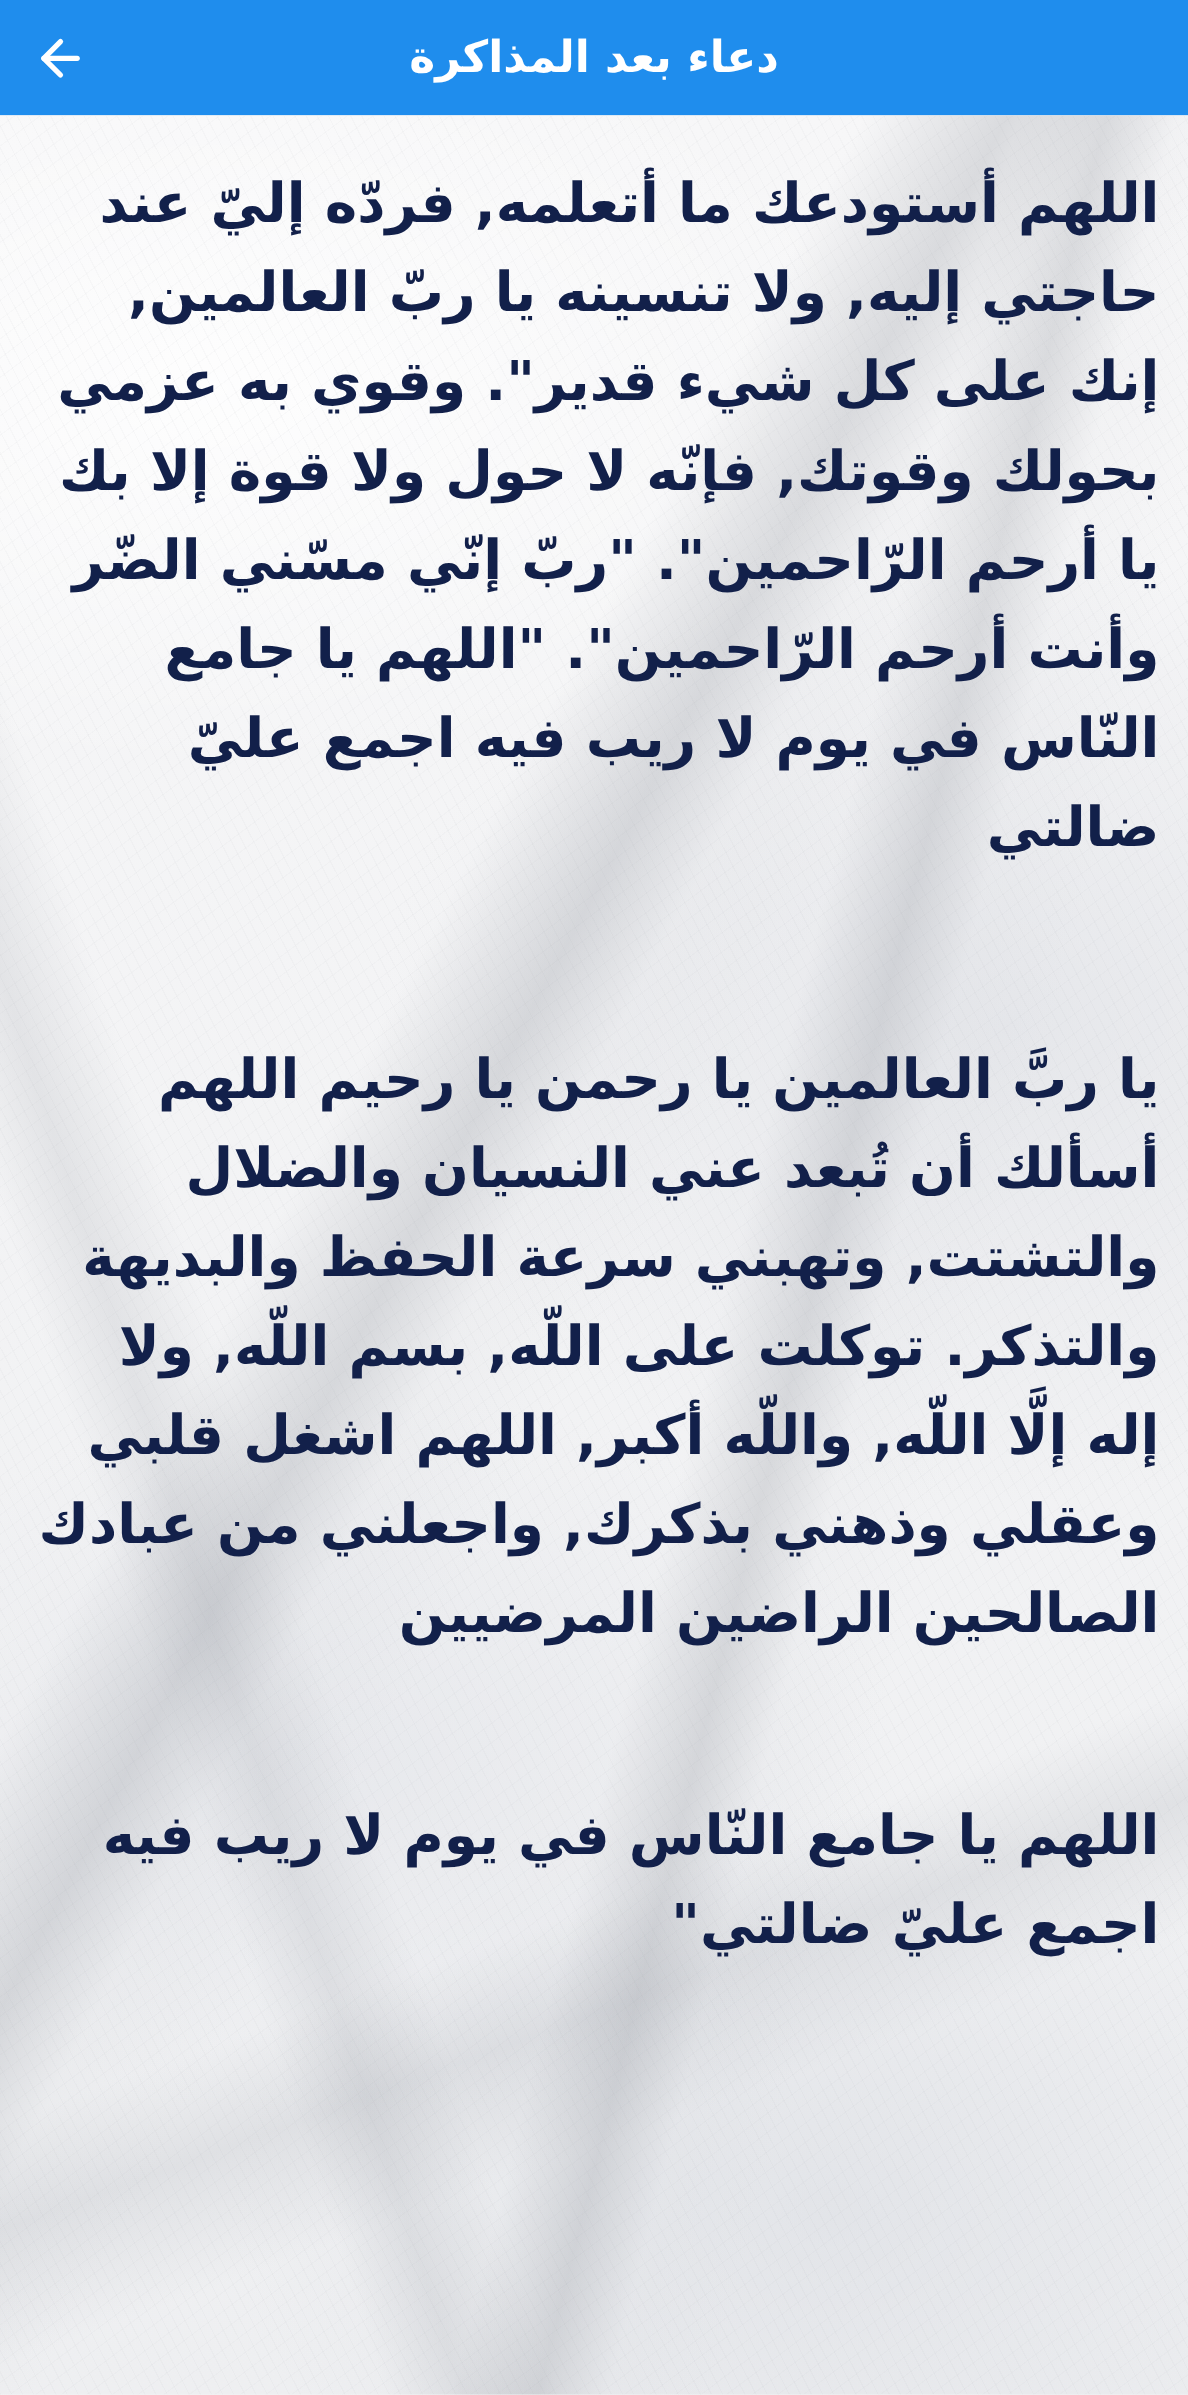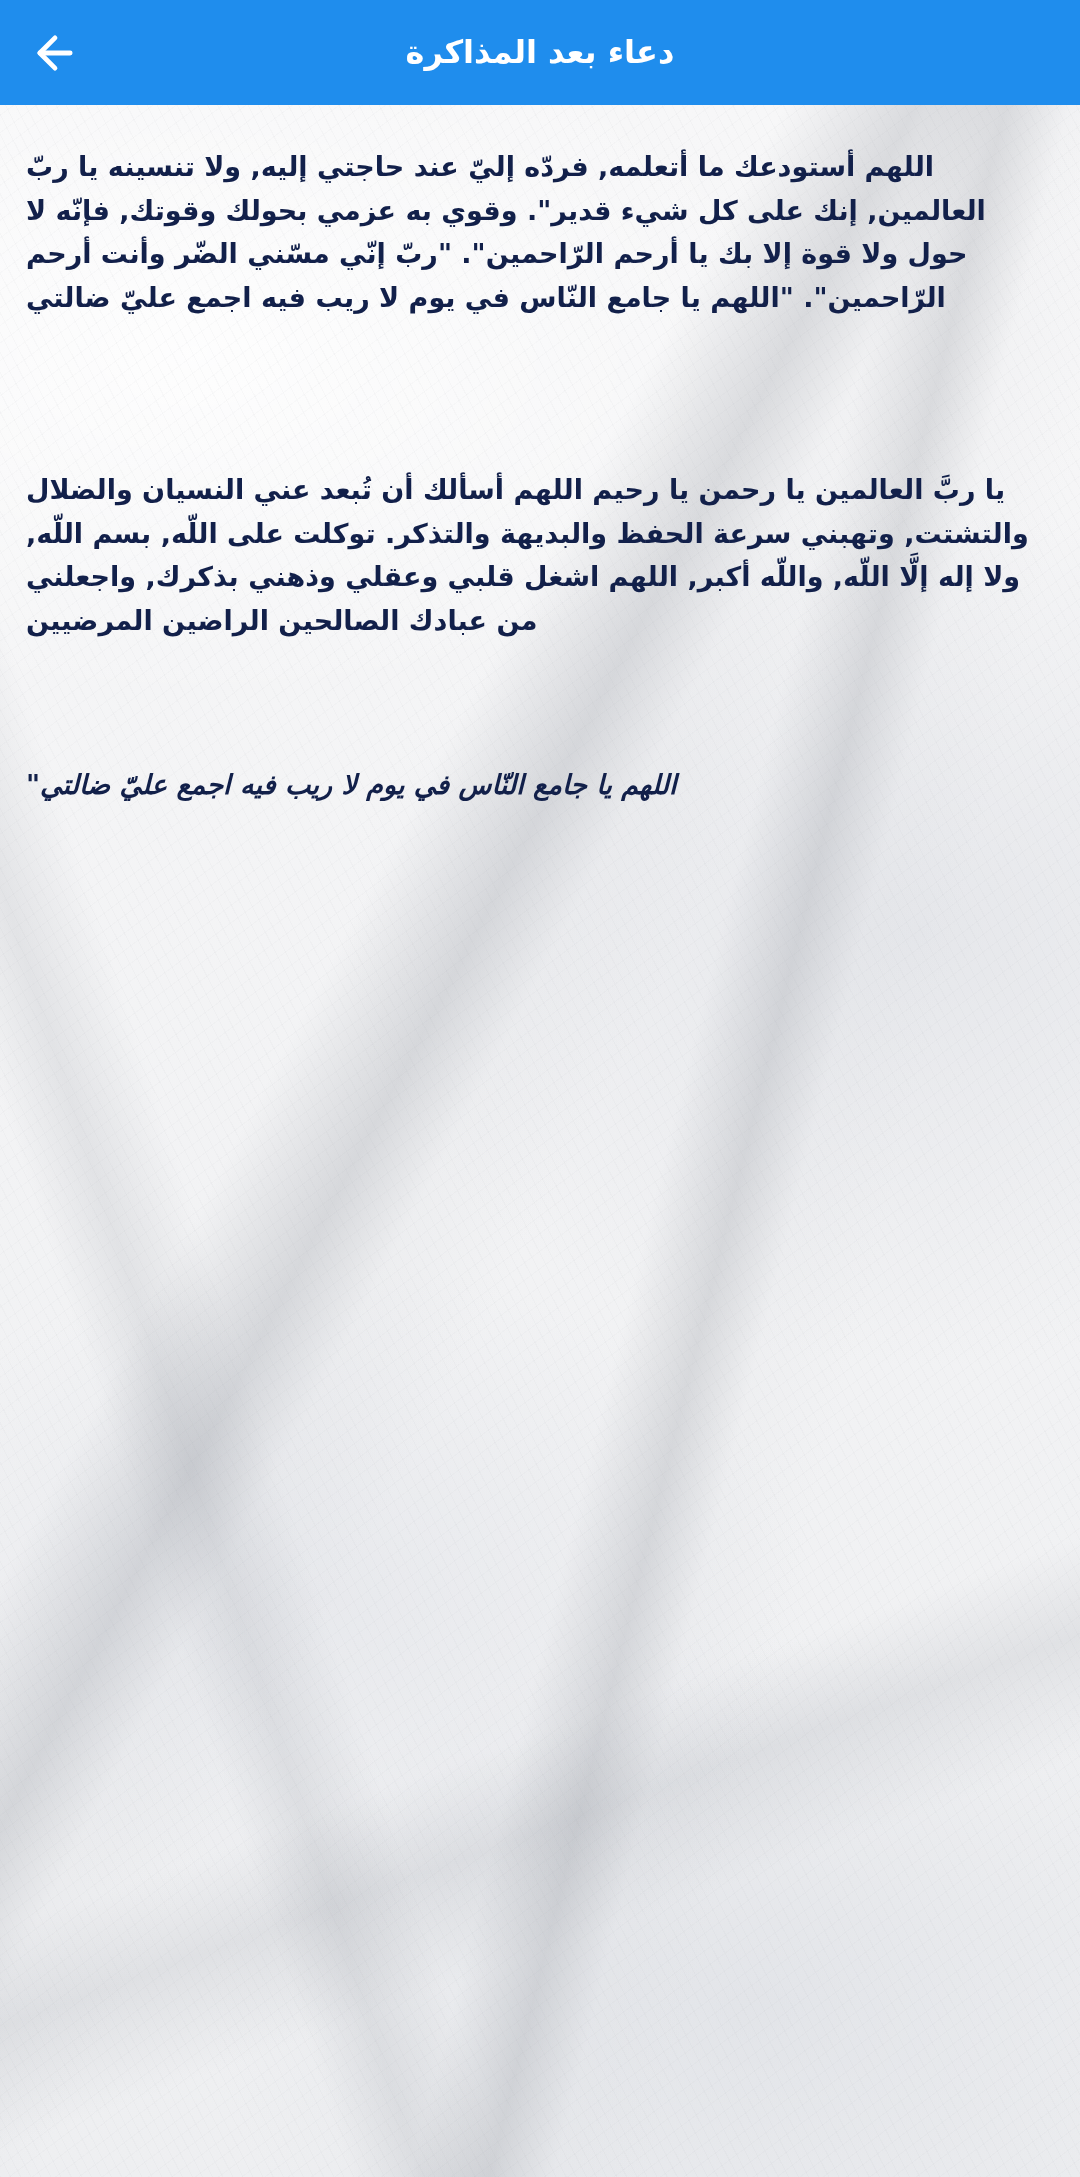--- a/index.html
+++ b/index.html
@@ -41,21 +41,21 @@
 
   .appbar-title {
     position: absolute;
     left: 0;
     right: 0;
     top: 0;
     height: 105px;
     line-height: 105px;
     text-align: center;
     color: #ffffff;
-    font-size: 32px;
+    font-size: 40px;
     font-weight: bold;
     direction: rtl;
     letter-spacing: 0px;
     pointer-events: none;
   }
 
   
   .content {
     position: relative;
     width: 1080px;
@@ -89,32 +89,32 @@
   .scroll-area {
     position: relative;
     width: 1080px;
     height: 2072px;
     padding: 40px 26px 0 26px;
     overflow: hidden;
   }
 
   .dua-paragraph {
     color: #12204a;
-    font-size: 27px;
+    font-size: 50px;
     font-weight: bold;
     line-height: 1.62;
-    text-align: left;
+    text-align: right;
     direction: rtl;
     margin-bottom: 140px;
   }
 
   .dua-paragraph.p1 { margin-bottom: 148px; }
   .dua-paragraph.p2 { margin-bottom: 176px; }
   .dua-paragraph.p3 { margin-bottom: 120px; }
-  .dua-paragraph.p4 { margin-bottom: 0; font-style: italic; }
+  .dua-paragraph.p4 { margin-bottom: 0; }
 </style>
 </head>
 <body>
 
 <div class="appbar">
   <button class="back-btn">
     <span>
       <svg width="52" height="52" viewBox="0 0 24 24" fill="none" stroke="#ffffff" stroke-width="2.2" stroke-linecap="round" stroke-linejoin="round">
         <line x1="19" y1="12" x2="5" y2="12"></line>
         <polyline points="12 19 5 12 12 5"></polyline>

